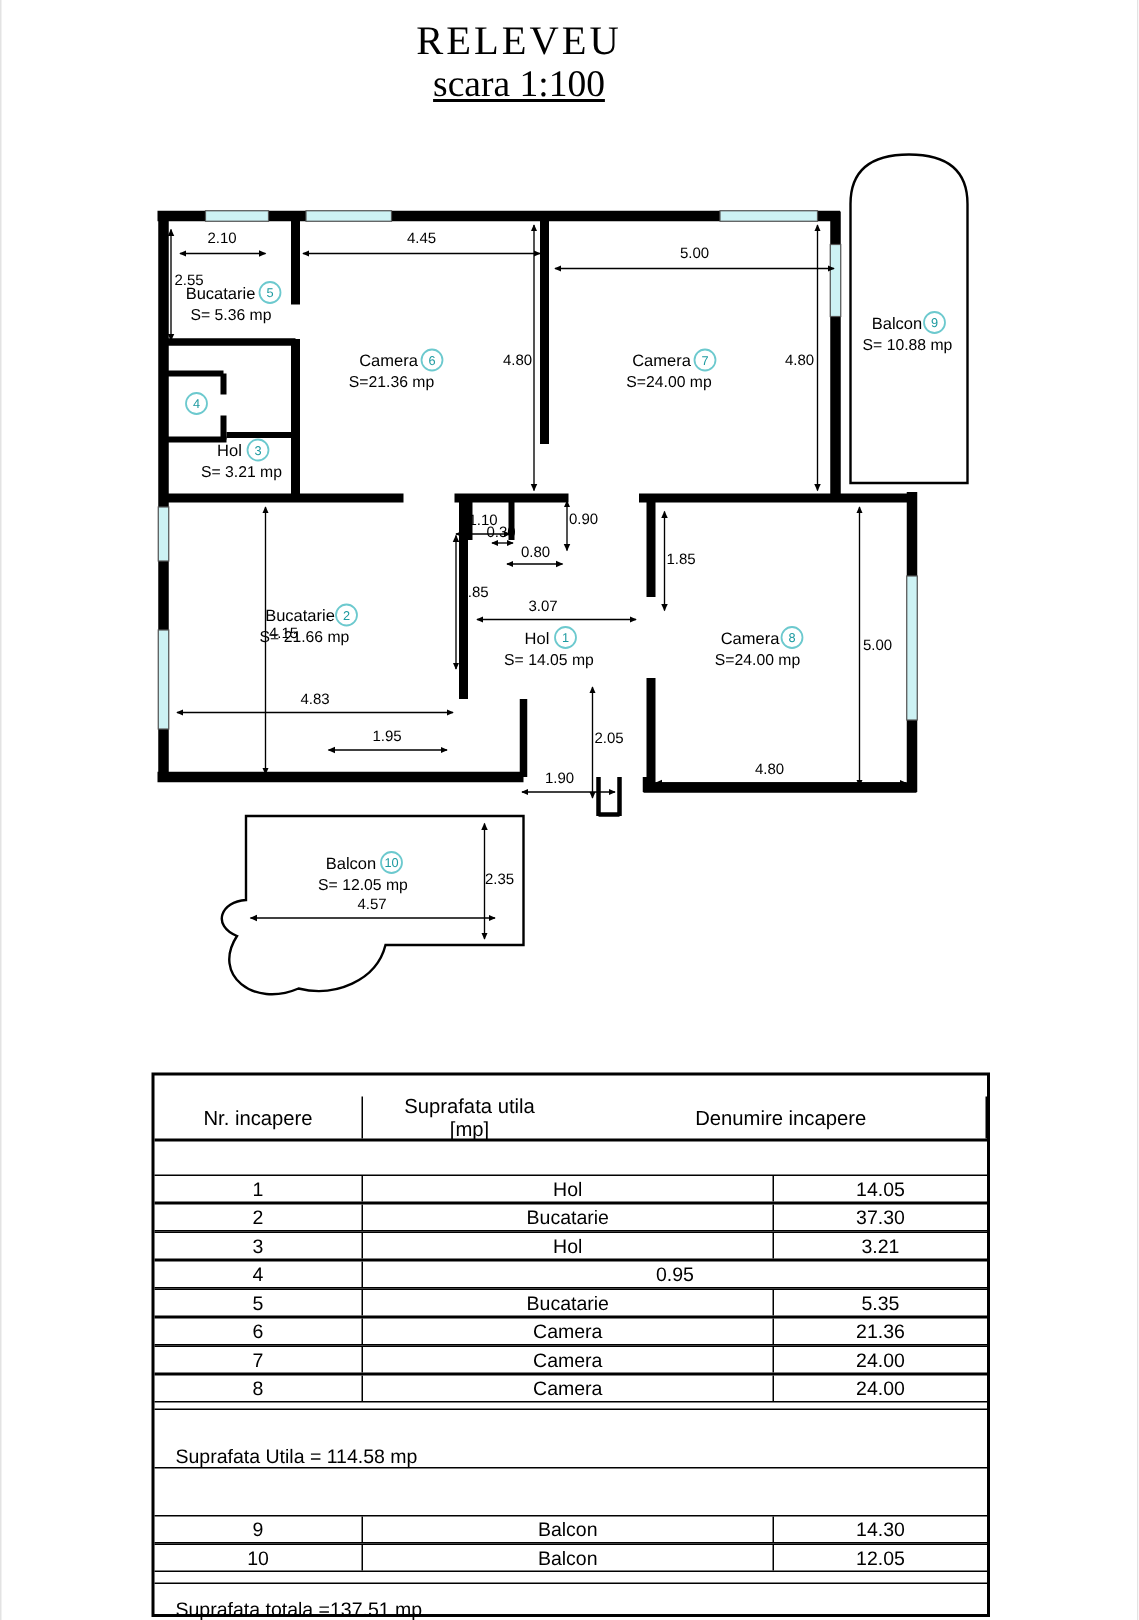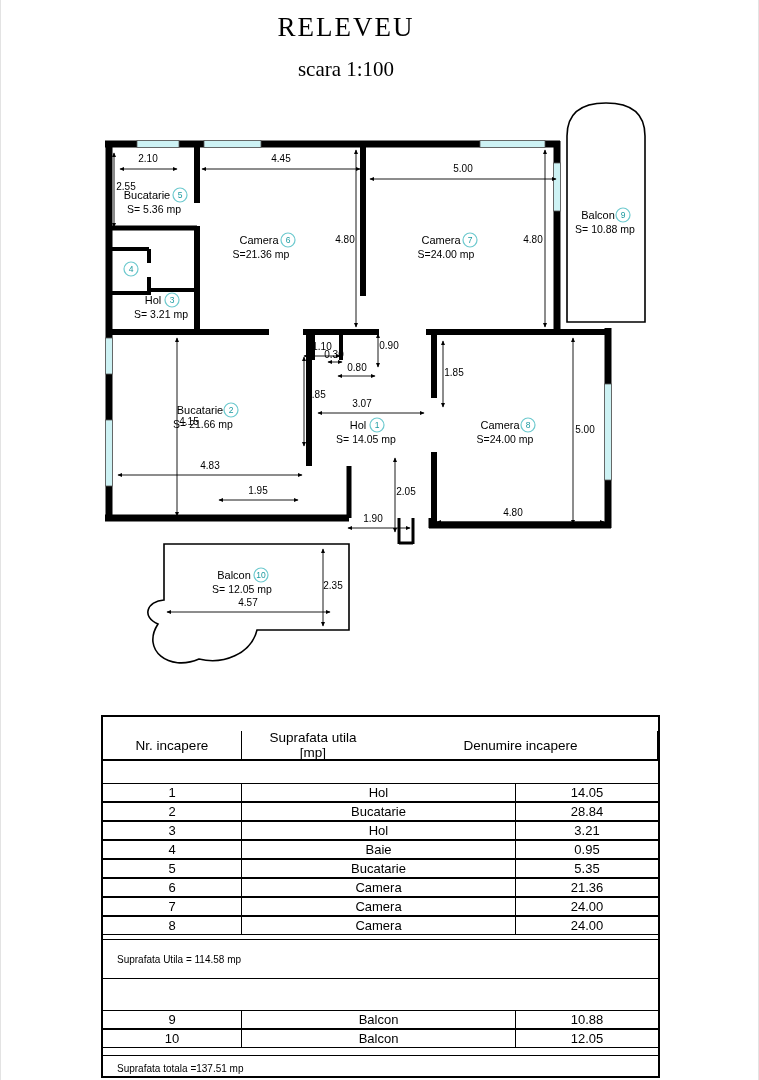--- a/index.html
+++ b/index.html
@@ -2,21 +2,21 @@
 <html><head>
 <meta charset="utf-8">
 <style>
   html,body{margin:0;padding:0;background:#fff;}
   .canvas{position:relative;width:759px;height:1080px;background:#fff;overflow:hidden;
           font-family:"Liberation Sans",sans-serif;color:#000;
           border-left:1px solid #e3e3e3;border-right:1px solid #e3e3e3;box-sizing:border-box;}
   .title-block{position:absolute;top:12px;left:0;width:690px;text-align:center;
                font-family:"Liberation Serif",serif;}
   .title{font-size:27px;letter-spacing:2px;}
-  .subtitle{font-size:21px;margin-top:14px;}
+  .subtitle{font-size:25px;margin-top:0;text-decoration:underline;}
 
   svg{position:absolute;top:0;left:0;}
   .w7{stroke:#000;stroke-width:7;fill:none;}
   .w6{stroke:#000;stroke-width:6;fill:none;}
   .w5{stroke:#000;stroke-width:5;fill:none;}
   .w4{stroke:#000;stroke-width:4;fill:none;}
   .w3{stroke:#000;stroke-width:3;fill:none;}
   .thin{stroke:#000;stroke-width:1.6;fill:none;}
   .win{fill:#cdf2f4;stroke:#555;stroke-width:0.8;}
   .dl{stroke:#000;stroke-width:0.9;}
@@ -35,21 +35,21 @@
   .hc2{width:274px;border-right:1.5px solid #000;}
   .hc3{flex:1;}
   .drow{position:absolute;left:0;right:0;height:19px;display:flex;
         border-top:1px solid #000;border-bottom:1px solid #000;box-sizing:border-box;font-size:13px;}
   .c1,.c2,.c3{display:flex;align-items:center;justify-content:center;box-sizing:border-box;}
   .c1{width:139px;border-right:1px solid #000;}
   .c2{width:274px;border-right:1px solid #000;}
   .c3{flex:1;text-align:center;}
   .sumrow{position:absolute;left:0;right:0;box-sizing:border-box;
           border-top:1.5px solid #000;border-bottom:1.5px solid #000;
-          display:flex;align-items:center;padding-left:14px;font-size:10px;}
+          display:flex;align-items:flex-end;padding-left:14px;font-size:13px;}
 </style>
 </head>
 <body>
 
 <div class="canvas">
 
   <div class="title-block">
     <div class="title">RELEVEU</div>
     <div class="subtitle">scara 1:100</div>
   </div>
@@ -223,30 +223,29 @@
     </div>
 
     <div class="drow" style="top:66px">
       <div class="c1">1</div>
       <div class="c2">Hol</div>
       <div class="c3">14.05</div>
     </div>
     <div class="drow" style="top:85px">
       <div class="c1">2</div>
       <div class="c2">Bucatarie</div>
-      <div class="c3">28.84</div>
+      <div class="c3">37.30</div>
     </div>
     <div class="drow" style="top:104px">
       <div class="c1">3</div>
       <div class="c2">Hol</div>
       <div class="c3">3.21</div>
     </div>
     <div class="drow" style="top:123px">
       <div class="c1">4</div>
-      <div class="c2">Baie</div>
       <div class="c3">0.95</div>
     </div>
     <div class="drow" style="top:142px">
       <div class="c1">5</div>
       <div class="c2">Bucatarie</div>
       <div class="c3">5.35</div>
     </div>
     <div class="drow" style="top:161px">
       <div class="c1">6</div>
       <div class="c2">Camera</div>
@@ -263,21 +262,21 @@
       <div class="c3">24.00</div>
     </div>
 
     <div class="sumrow" style="top:222px;height:40px">
       <span>Suprafata Utila = 114.58 mp</span>
     </div>
 
     <div class="drow" style="top:293px">
       <div class="c1">9</div>
       <div class="c2">Balcon</div>
-      <div class="c3">10.88</div>
+      <div class="c3">14.30</div>
     </div>
     <div class="drow" style="top:312px">
       <div class="c1">10</div>
       <div class="c2">Balcon</div>
       <div class="c3">12.05</div>
     </div>
 
     <div class="sumrow" style="top:338px;height:25px;border-bottom:none">
       <span>Suprafata totala =137.51 mp</span>
     </div>

